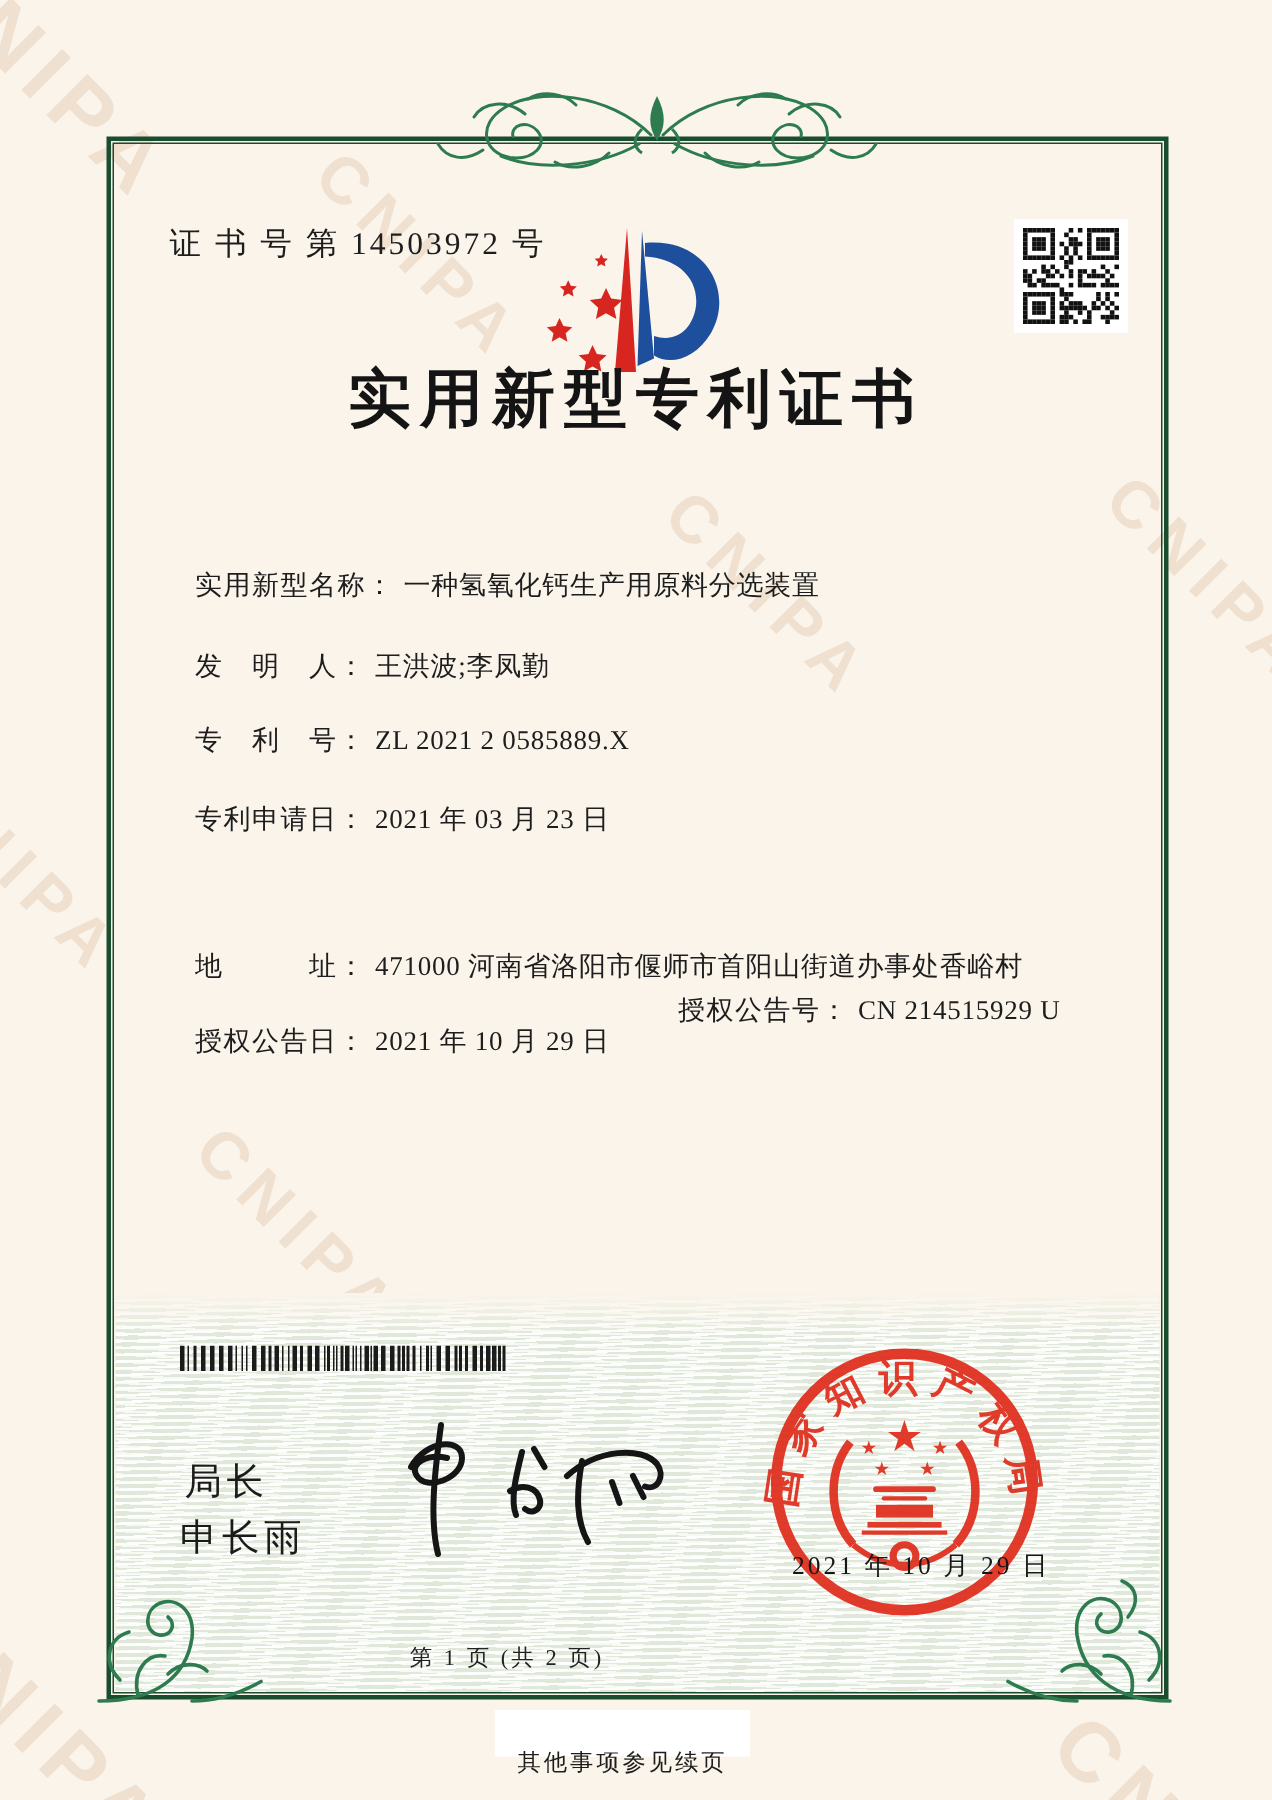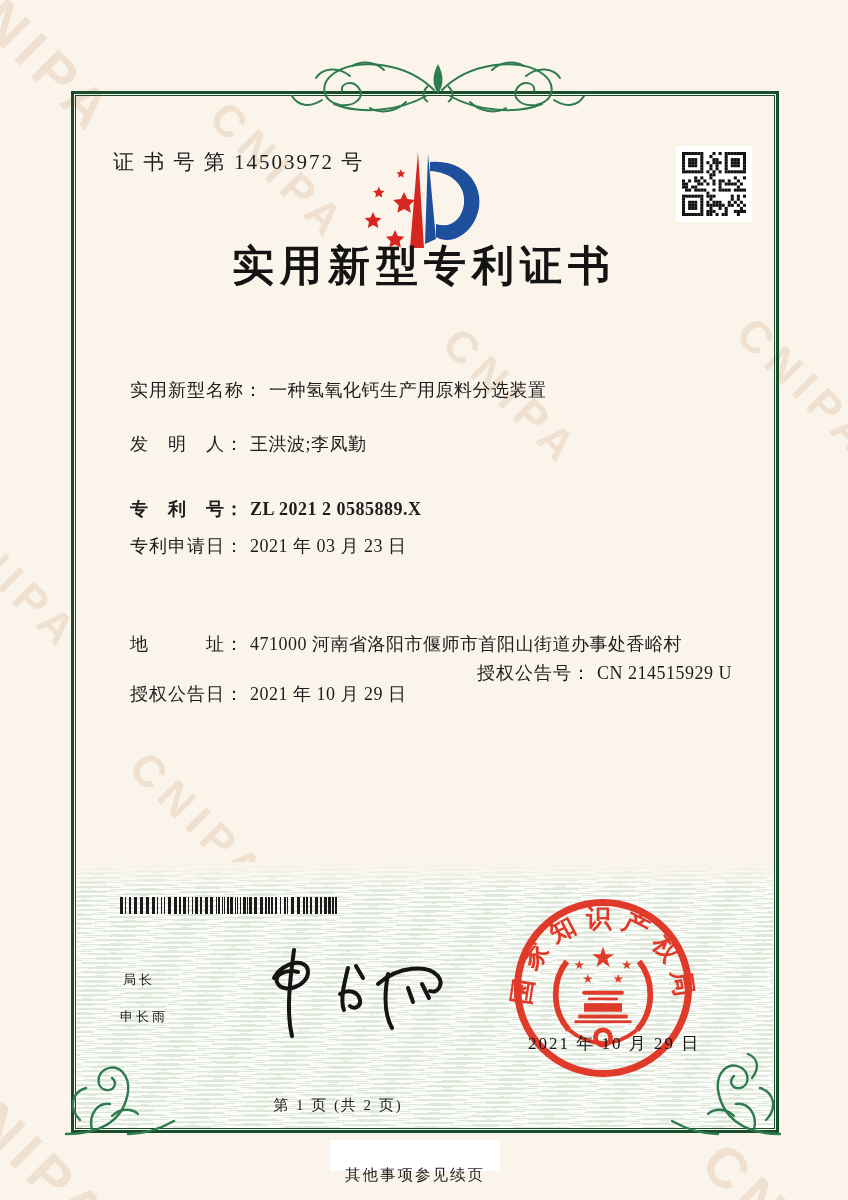--- a/index.html
+++ b/index.html
@@ -32,30 +32,30 @@
   .logo{position:absolute;left:350px;top:142px;width:146px;height:120px;}
   .qr-box{position:absolute;left:676px;top:146px;width:76px;height:76px;background:#fff;}
   .qr-box svg{position:absolute;left:6px;top:6px;}
 
   .title{position:absolute;left:0;top:238px;width:848px;text-align:center;
          font-size:42px;font-weight:bold;color:#141414;letter-spacing:6px;}
 
   .field{position:absolute;left:112px;font-size:18px;color:#1d1d1d;white-space:pre;}
   .field .lab{letter-spacing:1px;}
   .field .val{margin-left:6px;letter-spacing:.5px;}
-  .field .pair2{position:absolute;left:340px;top:0;white-space:pre;margin-left:25px;}
+  .field .pair2{position:absolute;left:340px;top:0;white-space:pre;}
 
   .bodytext{position:absolute;left:103px;top:697px;width:641px;font-size:17px;
             line-height:27px;color:#222;text-align:justify;}
   .bodytext p{margin:0;text-indent:2.1em;}
 
   .barcode{position:absolute;left:120px;top:897px;width:218px;height:17px;}
 
   .officer{position:absolute;font-family:"Liberation Sans","DejaVu Sans",sans-serif;
-           font-size:13px;color:#1b1b1b;letter-spacing:3px;}
+           font-size:25px;color:#1b1b1b;letter-spacing:3px;}
   .officer.t{left:123px;top:971px;}
   .officer.n{left:120px;top:1008px;text-align:right;}
   .signature{position:absolute;left:252px;top:942px;width:200px;height:100px;}
 
   .seal{position:absolute;left:508px;top:893px;width:190px;height:190px;opacity:.92;}
   .seal-date{position:absolute;left:528px;top:1032px;width:190px;font-size:17px;color:#161616;
              letter-spacing:2px;white-space:nowrap;}
 
   .page-num{position:absolute;left:0;top:1096px;width:676px;text-align:center;
             font-size:15px;color:#222;letter-spacing:2px;}
@@ -366,21 +366,21 @@
   </div>
 
   <div class="title">实用新型专利证书</div>
 
   <div class="field" style="top:357px;">
     <span class="lab">实用新型名称：</span><span class="val">一种氢氧化钙生产用原料分选装置</span>
   </div>
   <div class="field" style="top:411px;">
     <span class="lab">发　明　人：</span><span class="val">王洪波;李凤勤</span>
   </div>
-  <div class="field" style="top:476px;font-weight:bold;">
+  <div class="field" style="top:460px;">
     <span class="lab">专　利　号：</span><span class="val">ZL 2021 2 0585889.X</span>
   </div>
   <div class="field" style="top:513px;">
     <span class="lab">专利申请日：</span><span class="val">2021 年 03 月 23 日</span>
   </div>
   <div class="field" style="top:611px;font-family:Liberation Serif, serif;">
     <span class="lab">地　　　址：</span><span class="val">471000 河南省洛阳市偃师市首阳山街道办事处香峪村</span>
   </div>
   <div class="field" style="top:661px;width:660px;">
     <span class="lab">授权公告日：</span><span class="val">2021 年 10 月 29 日</span>

